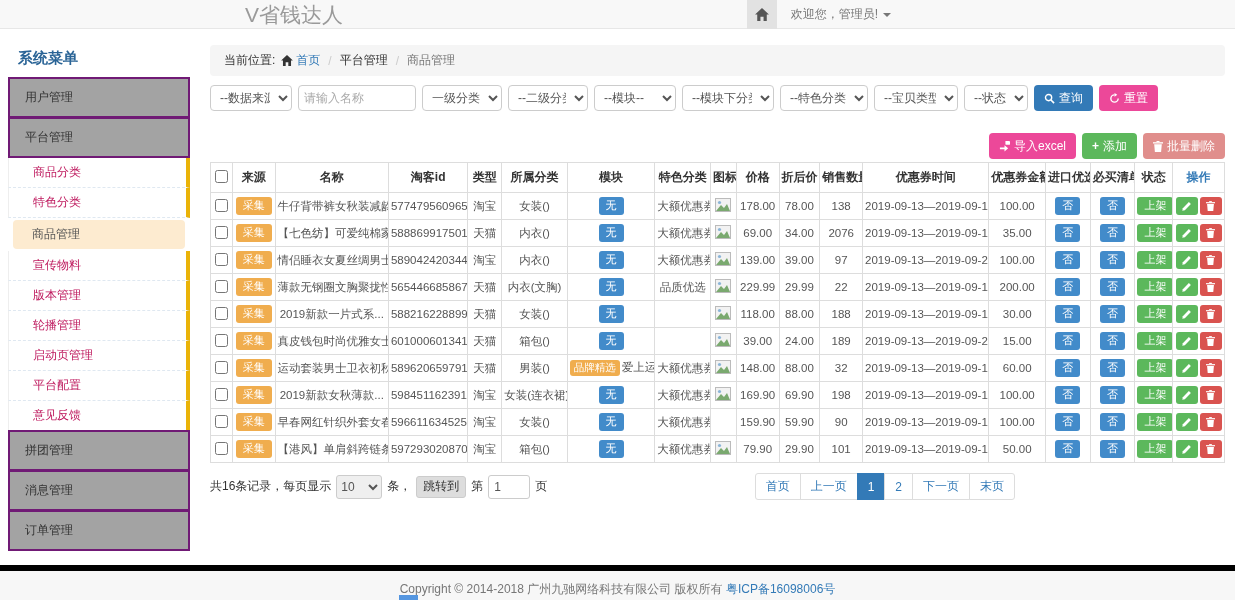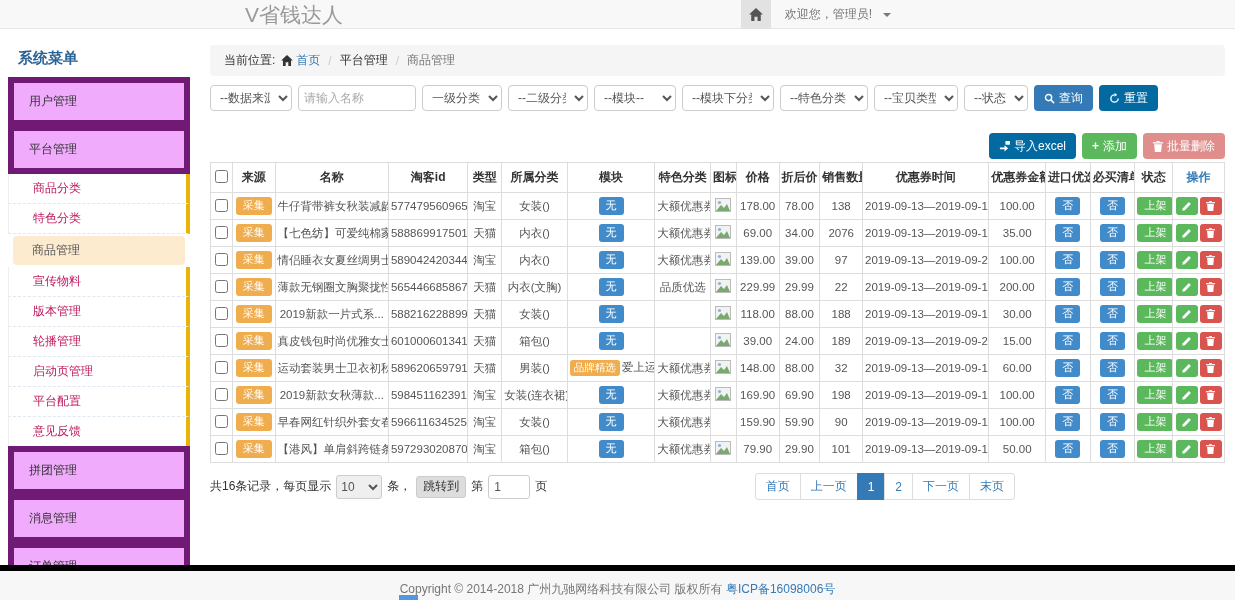--- a/index.html
+++ b/index.html
@@ -7,43 +7,43 @@
   body {
     font-family: "Liberation Sans", "DejaVu Sans", sans-serif;
     font-size: 12px; color:#333; background:#fff;
     position: relative; overflow: hidden;
   }
   
   .topbar { height:29px; background:#f8f8f8; border-bottom:1px solid #e7e7e7; position:relative; }
   .brand { position:absolute; left:245px; top:0; line-height:29px; font-size:21px; color:#9a9a9a; }
   .top-right { position:absolute; right:330px; top:0; height:29px; display:flex; align-items:stretch; }
   .home-btn { width:30px; height:29px; background:#e2e2e2; display:flex; align-items:center; justify-content:center; cursor:pointer; }
-  .user-menu { display:flex; align-items:center; gap:11px; padding:0 14px; color:#777; cursor:pointer; }
+  .user-menu { display:flex; align-items:center; gap:5px; padding:0 14px; color:#777; cursor:pointer; }
   .caret { width:0; height:0; border-left:4px solid transparent; border-right:4px solid transparent; border-top:4px solid #777; display:inline-block; }
   
   .layout { display:flex; align-items:flex-start; }
   
   .sidebar { width:182px; margin:14px 0 0 8px; flex:none; }
   .side-title { color:#2a6496; font-weight:bold; font-size:15px; padding:6px 10px 10px 10px; }
-  .side-group { background:#f0abfc; border:6px solid #701a75; margin-top:-1px; padding:10px 15px; color:#333; cursor:pointer; }
+  .side-group { background:#a3a3a3; border:2px solid #701a75; margin-top:-1px; padding:10px 15px; color:#333; cursor:pointer; }
   .side-link { background:#fff; border-left:1px solid #eee; border-right:4px solid #eab308; border-bottom:1px dashed #dfe8f1; padding:6px 15px 6px 24px; color:#be185d; cursor:pointer; }
   .side-link.active { background:#fdebd0; border-radius:4px; margin:2px 5px; border:none; padding:6px 15px 6px 19px; color:#555; }
   
   .main { flex:1; margin:16px 10px 0 20px; min-width:0; }
   .breadcrumb { background:#f5f5f5; border-radius:4px; padding:7px 14px; display:flex; align-items:center; gap:6px; color:#333; }
   .breadcrumb .bc-home { color:#337ab7; display:flex; align-items:center; gap:3px; cursor:pointer; }
   .bc-sep { color:#ccc; padding:0 2px; }
   .bc-cur { color:#777; }
   
   .filter-row { margin-top:9px; display:flex; align-items:center; gap:6px; flex-wrap:nowrap; }
   .f-select,.f-input { height:26px; border:1px solid #ccc; border-radius:4px; color:#555; font-size:12px; padding:0 5px; background:#fff; font-family:inherit; }
   .f-input::placeholder { color:#aaa; }
   .btn { border:none; border-radius:4px; color:#fff; font-size:12px; height:26px; padding:0 10px; display:inline-flex; align-items:center; gap:4px; cursor:pointer; font-family:inherit; }
   .btn-primary { background:#337ab7; }
-  .btn-info { background:#0369a1; }
+  .btn-info { background:#ec4899; }
   .btn-success { background:#5cb85c; }
   .btn-danger-light { background:#e08e8c; }
   
   .toolbar { margin-top:22px; display:flex; justify-content:flex-end; gap:6px; }
   
   .grid { width:100%; border-collapse:collapse; table-layout:fixed; margin-top:3px; }
   .grid th { border:1px solid #ddd; padding:6px 2px; font-size:12px; font-weight:bold; color:#333; text-align:center; white-space:nowrap; overflow:hidden; }
   .grid th.op { color:#337ab7; }
   .grid td { border:1px solid #ddd; padding:4px 2px; font-size:11.5px; color:#555; text-align:center; white-space:nowrap; overflow:hidden; height:26px; }
   .c0{width:2.2%}.c1{width:4.3%}.c2{width:11.4%}.c3{width:8%}.c4{width:3.4%}.c5{width:6.6%}

